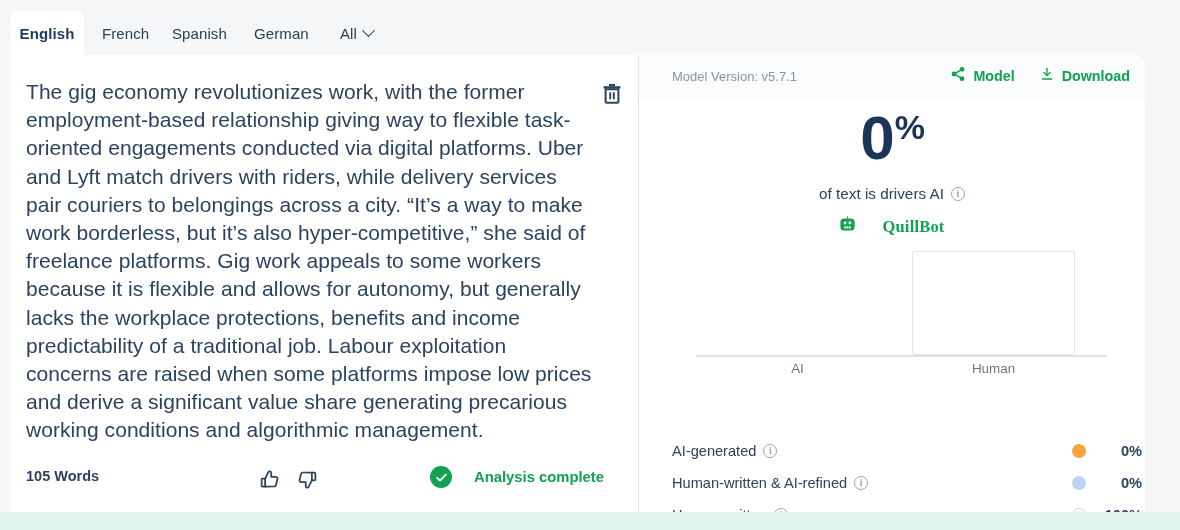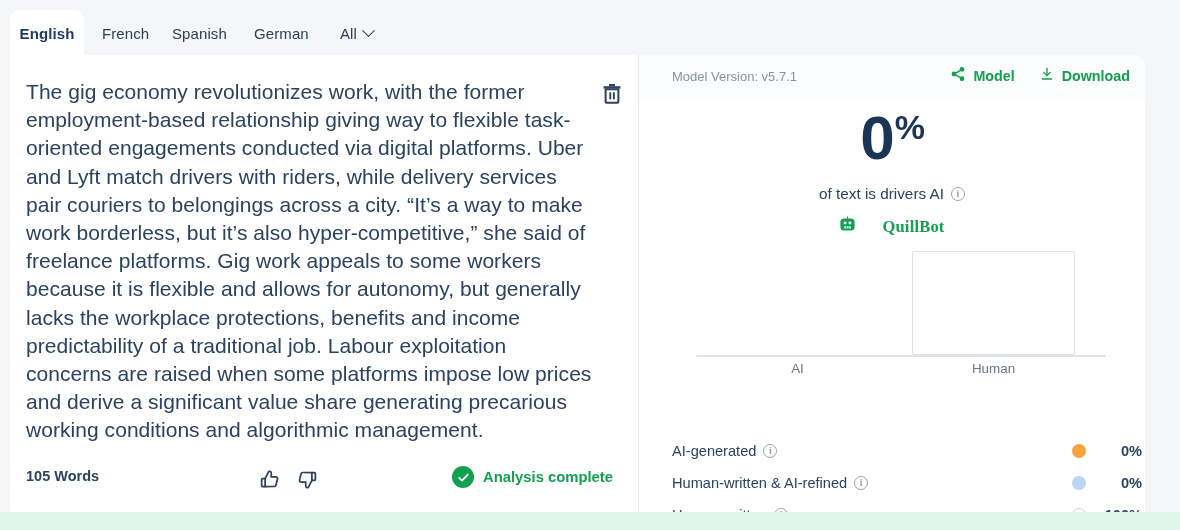--- a/index.html
+++ b/index.html
@@ -77,22 +77,22 @@
     position: absolute; left: 16px; top: 18px;
     font-size: 14.5px; font-weight: bold; color: #2b4260;
   }
   .thumb {
     position: absolute; top: 14px; width: 30px; height: 30px;
     cursor: pointer; display: flex; align-items: center; justify-content: center;
   }
   .thumb-up { left: 244px; }
   .thumb-down { left: 282px; }
   .analysis {
-    position: absolute; left: 442px; top: 16px;
-    display: flex; align-items: center; gap: 9px; text-align: center;
+    position: absolute; left: 420px; top: 16px;
+    display: flex; align-items: center; gap: 22px; text-align: center;
   }
   .check-circle {
     width: 22px; height: 22px; border-radius: 50%;
     background: #12a150; display: flex; align-items: center; justify-content: center;
   }
   .analysis-label { font-size: 14.8px; color: #12a150; font-weight: bold; }
 
   
   .right {
     position: absolute; left: 629px; top: 0;

